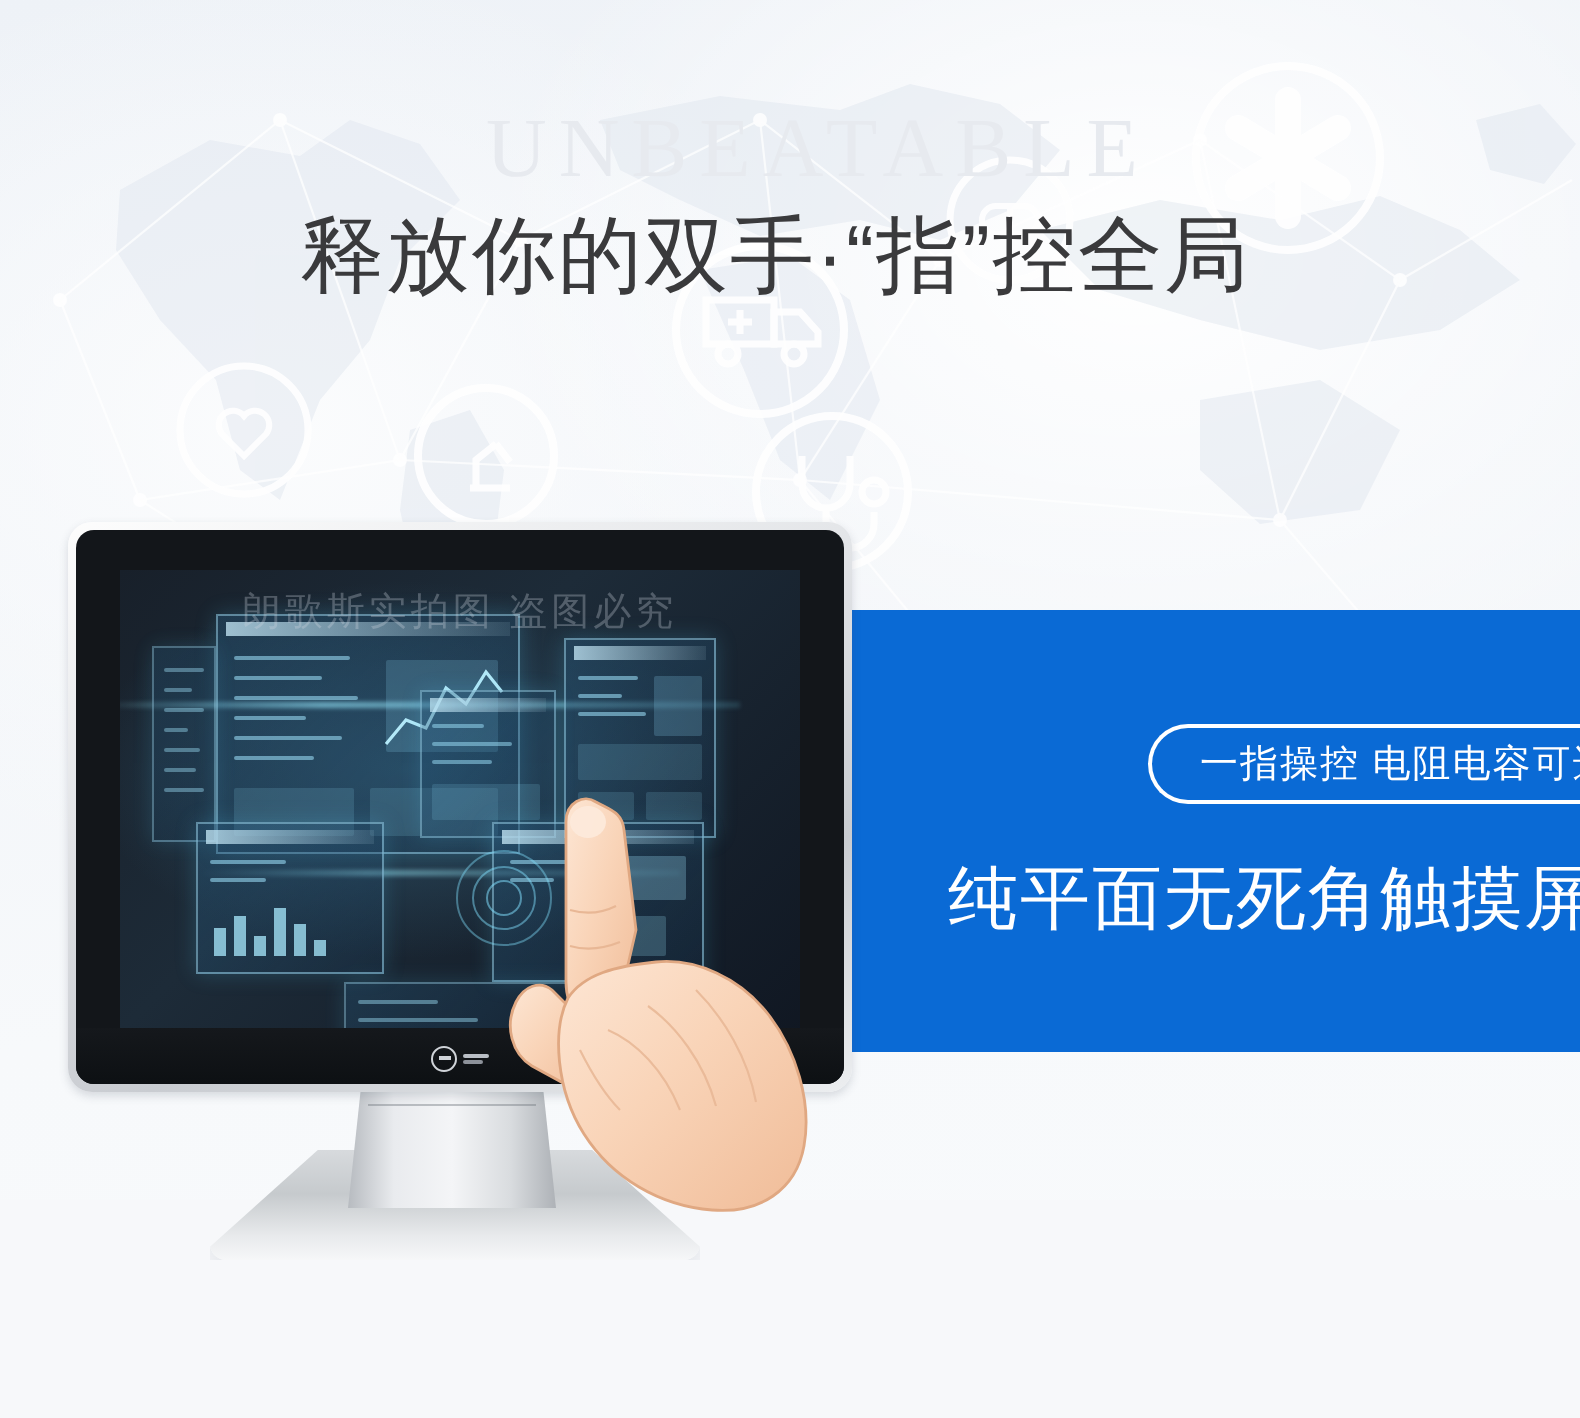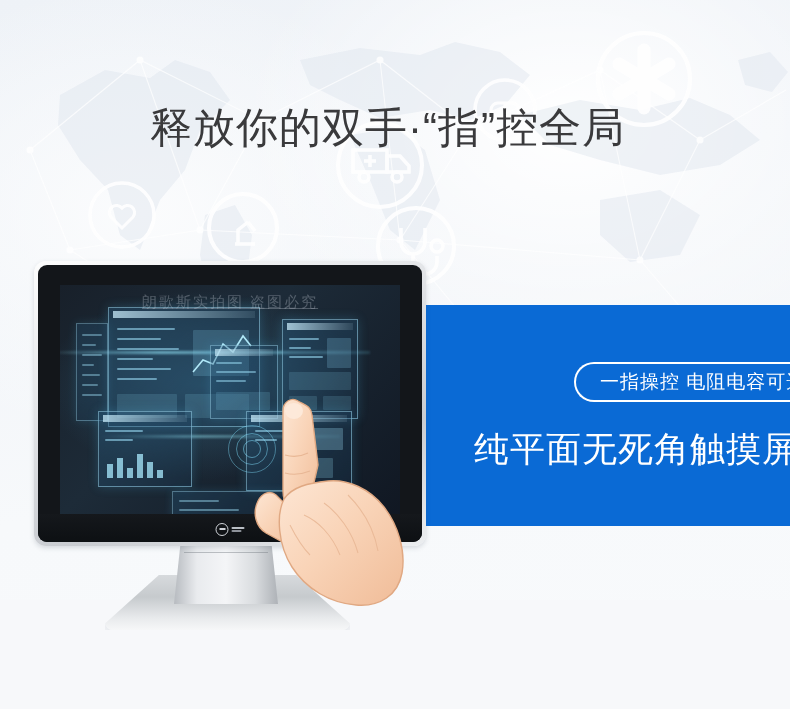--- a/index.html
+++ b/index.html
@@ -149,26 +149,25 @@
     background: #b9bec5;
     border-radius: 1px;
   }
   .mon-logo-txt i:last-child { width: 10px; background: #8d929a; }
 
   .screen-watermark {
     position: absolute;
     left: 50%;
     top: 8px;
     transform: translateX(-50%);
-    font-size: 15px;
+    font-size: 19px;
     letter-spacing: 2px;
     color: rgba(210,216,224,.30);
     white-space: nowrap;
     user-select: none;
-    text-decoration: underline;
   }
 
   
   .holo {
     position: absolute;
     border: 1px solid rgba(150,205,230,.55);
     background: linear-gradient(135deg, rgba(40,90,125,.42) 0%, rgba(25,60,90,.26) 100%);
     box-shadow: 0 0 10px rgba(80,190,230,.22);
   }
   .holo .bar {
@@ -362,20 +361,21 @@
 
       <g>
         <circle cx="122" cy="215" r="32" fill="none" stroke="#ffffff" stroke-width="3.5"></circle>
         <path d="M122 228 l-11 -11 a7 7 0 0 1 11 -9 a7 7 0 0 1 11 9 z" fill="none" stroke="#ffffff" stroke-width="3"></path>
       </g>
     </g>
   </svg>
 
   <div class="bg-bottom"></div>
 
+  <div class="watermark-word">UNBEATABLE</div>
 
   <div class="headline">释放你的双手·“指”控全局</div>
 
   <div class="blue-panel">
     <div class="badge-pill">
       <span>一指操控 电阻电容可选</span>
     </div>
     <div class="blue-heading">纯平面无死角触摸屏幕</div>
   </div>
 

